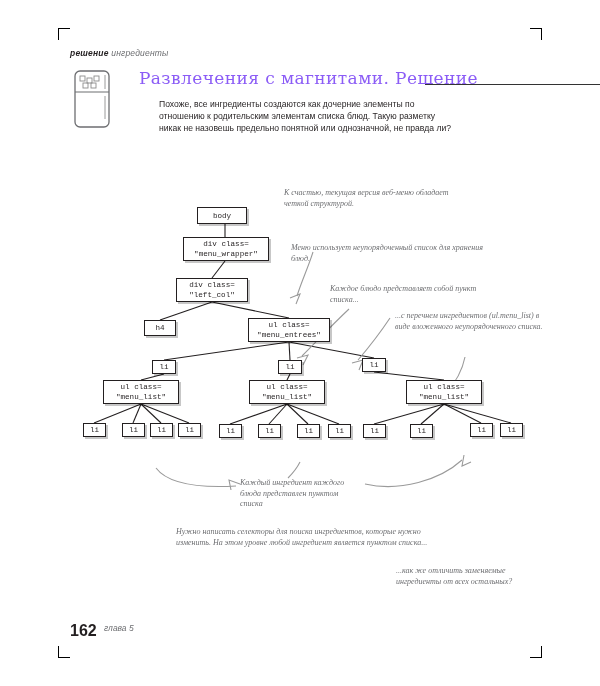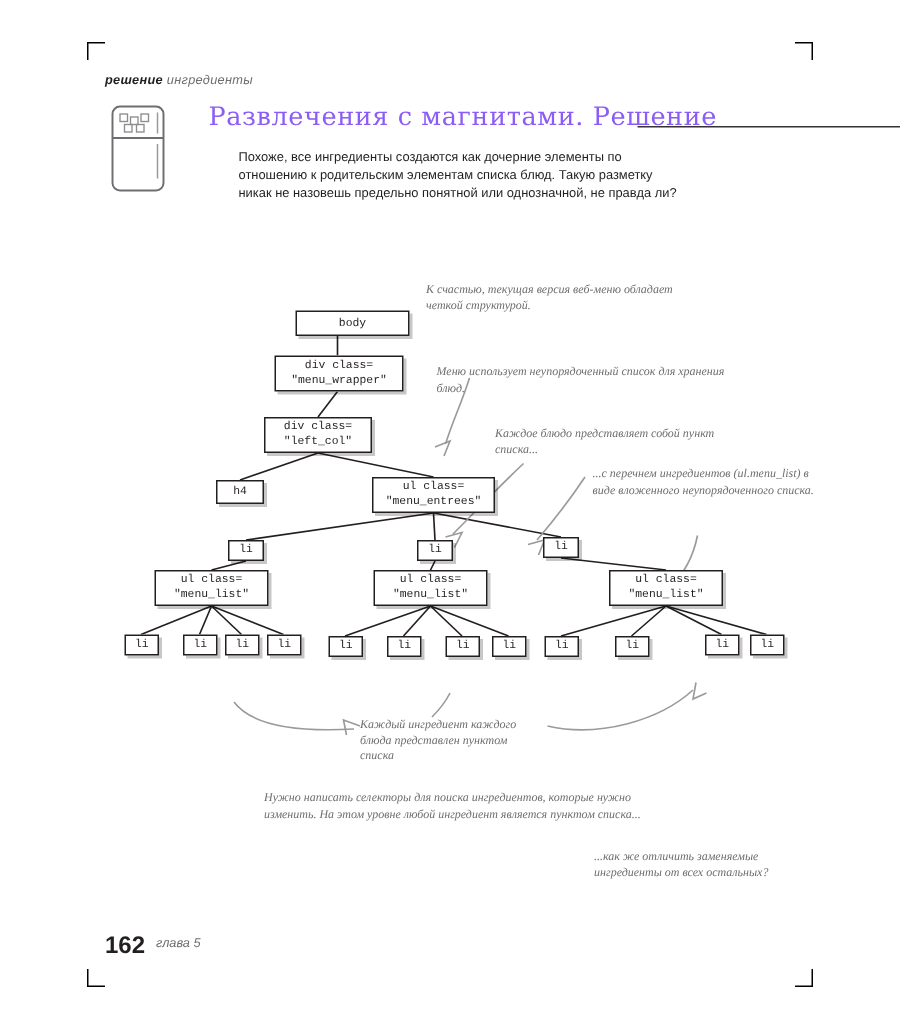--- a/index.html
+++ b/index.html
@@ -139,21 +139,21 @@
       <path d="M352,363 l11,-3 l-4,10"></path>
       <path d="M465,357 C462,372 456,382 446,393"></path>
       <path d="M441,395 l11,-2 l-5,9"></path>
       <path d="M156,468 C168,484 200,488 236,486"></path>
       <path d="M240,484 l-11,-4 l2,10"></path>
       <path d="M365,484 C400,492 440,480 462,460"></path>
       <path d="M464,455 l-2,11 l9,-4"></path>
       <path d="M300,462 C296,470 292,474 288,478"></path>
     </g>
   </svg>
-<div class="node" style="left: 197px; top: 207px; width: 76px; height: 17px;">body</div>
+<div class="node" style="left: 197px; top: 207px; width: 50px; height: 17px;">body</div>
     <div class="node" style="left: 183px; top: 237px; width: 86px; height: 24px;">div class=
 "menu_wrapper"</div>
     <div class="node" style="left: 176px; top: 278px; width: 72px; height: 24px;">div class=
 "left_col"</div>
     <div class="node" style="left: 144px; top: 320px; width: 32px; height: 16px;">h4</div>
     <div class="node" style="left: 248px; top: 318px; width: 82px; height: 24px;">ul class=
 "menu_entrees"</div>
     <div class="node" style="left: 152px; top: 360px; width: 24px; height: 14px;">li</div>
     <div class="node" style="left: 278px; top: 360px; width: 24px; height: 14px;">li</div>
     <div class="node" style="left: 362px; top: 358px; width: 24px; height: 14px;">li</div>

